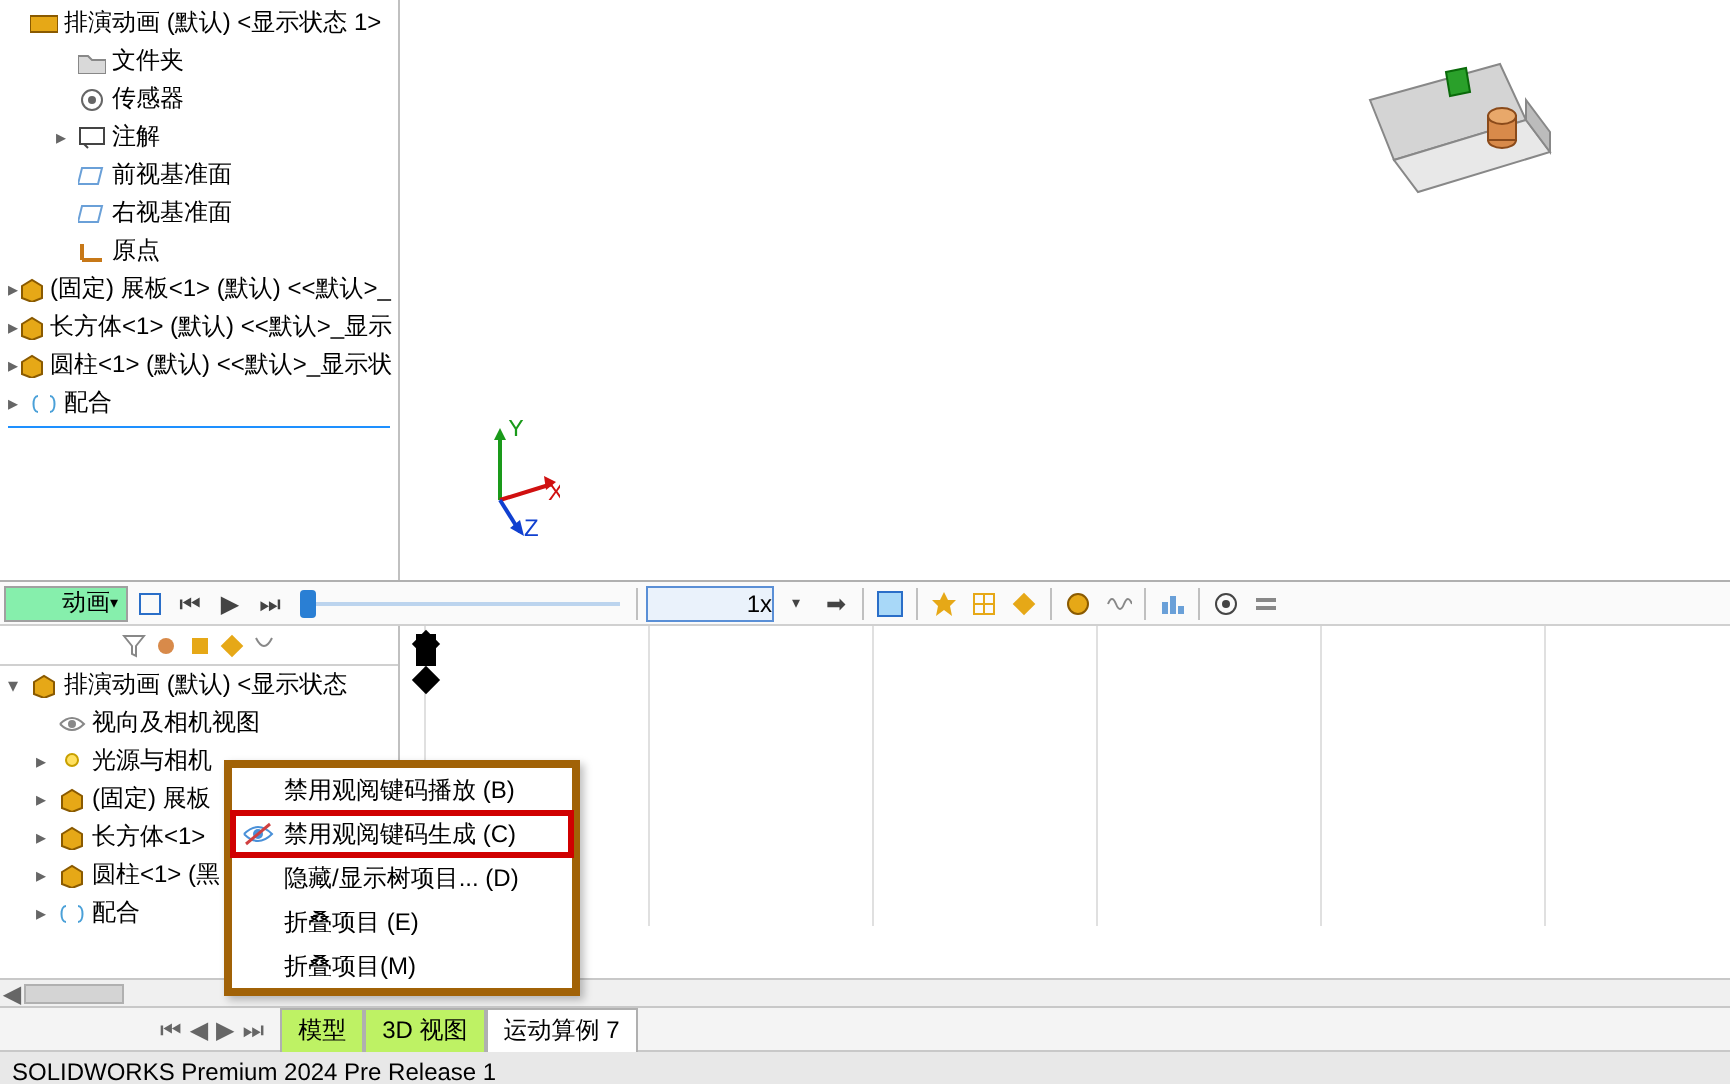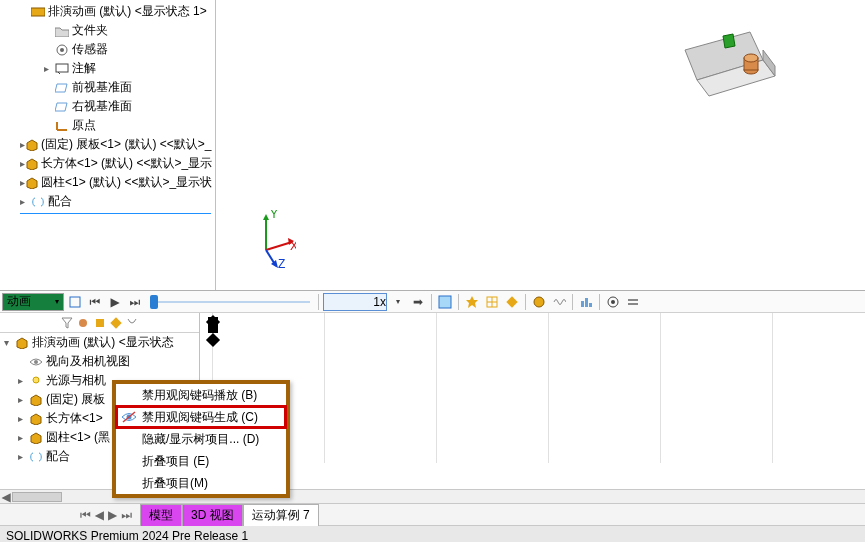--- a/index.html
+++ b/index.html
@@ -1,35 +1,35 @@
 <!DOCTYPE html>
 <html><head>
 <meta charset="utf-8">
 <style>
 * { margin: 0; padding: 0; box-sizing: border-box; font-family: "Microsoft YaHei", sans-serif; font-size: 12px; }
 body { width: 865px; height: 542px; background: #fff; position: relative; overflow: hidden; }
 
 
-.top { display: flex; height: 290px; margin-left: 16px; }
+.top { display: flex; height: 290px; }
 .feature-tree { width: 200px; border-right: 1px solid #c0c0c0; padding: 2px 0; overflow: hidden; background: #fff; }
 .ft-item { display: flex; align-items: center; padding: 1px 4px; white-space: nowrap; cursor: default; }
 .ft-item .exp { width: 10px; color: #666; font-size: 10px; }
 .ft-item .ico { width: 16px; height: 14px; display: inline-flex; align-items: center; justify-content: center; margin-right: 2px; }
 .ft-item .lbl { color: #000; }
 .indent1 { padding-left: 28px; }
 .blue-underline { height: 1px; background: #1e90ff; margin: 2px 4px 0 4px; }
 
 .viewport { flex: 1; position: relative; background: #fff; }
 .triad { position: absolute; left: 30px; bottom: 20px; width: 50px; height: 60px; }
 .model3d { position: absolute; right: 60px; top: 20px; width: 140px; height: 90px; }
 
 
 .timeline-area { border-top: 1px solid #b0b0b0; }
 .tl-toolbar { height: 22px; background: #fafafa; border-bottom: 1px solid #d0d0d0; display: flex; align-items: center; padding: 0 2px; gap: 2px; }
-.tl-toolbar .dropdown { width: 62px; height: 18px; border: 1px solid #a0a0a0; background: #15803d; display: flex; align-items: center; justify-content: space-between; padding: 0 4px; }
+.tl-toolbar .dropdown { width: 62px; height: 18px; border: 1px solid #a0a0a0; background: #86efac; display: flex; align-items: center; justify-content: flex-end; padding: 0 4px; }
 .tl-toolbar .tbbtn { width: 18px; height: 18px; display: inline-flex; align-items: center; justify-content: center; color: #444; border-radius: 2px; }
 .tl-toolbar .tbbtn.blue { color: #2a6ec8; }
 .tl-toolbar .sep { width: 1px; height: 16px; background: #c0c0c0; margin: 0 2px; }
 .tl-toolbar .speedbox { width: 64px; height: 18px; border: 1px solid #5a8fd6; background: #eaf2fb; display: flex; align-items: center; padding-left: 4px; justify-content: flex-end; }
 .tl-slider { flex: 0 0 160px; height: 18px; position: relative; margin: 0 4px; }
 .tl-slider .track { position: absolute; top: 8px; left: 0; right: 0; height: 2px; background: #bcd4ee; }
 .tl-slider .thumb { position: absolute; top: 2px; left: 0; width: 8px; height: 14px; background: #2a7fd4; border-radius: 2px; }
 
 .tl-body { display: flex; height: 176px; }
 .tl-left { width: 200px; border-right: 1px solid #c0c0c0; background: #fff; }
@@ -54,21 +54,21 @@
 .ctxmenu .mi .mico { width: 18px; height: 16px; display: inline-flex; align-items: center; justify-content: center; }
 .ctxmenu .mi.hl { outline: 3px solid #d00000; outline-offset: -2px; }
 .ctxmenu .mi .mlbl { flex: 1; }
 
 
 .bot-scroll { height: 14px; background: #f0f0f0; border-top: 1px solid #c8c8c8; display: flex; align-items: center; }
 .bot-scroll .arr { width: 12px; text-align: center; color: #666; }
 .bot-scroll .thumb { width: 50px; height: 10px; background: #d4d4d4; border: 1px solid #b0b0b0; }
 .tabs { height: 22px; background: #f4f4f4; border-top: 1px solid #c8c8c8; display: flex; align-items: center; padding-left: 80px; }
 .tab { padding: 2px 8px; border: 1px solid #b0b0b0; border-bottom: none; background: #fff; margin-right: 0; }
-.tab.inactive { background: #d946ef; }
+.tab.inactive { background: #bef264; }
 .status { height: 20px; background: #e8e8e8; border-top: 1px solid #c8c8c8; display: flex; align-items: center; padding: 0 6px; color: #000; }
 
 
 svg { display: block; }
 </style>
 </head>
 <body>
 
 <div class="top">
   <div class="feature-tree">

